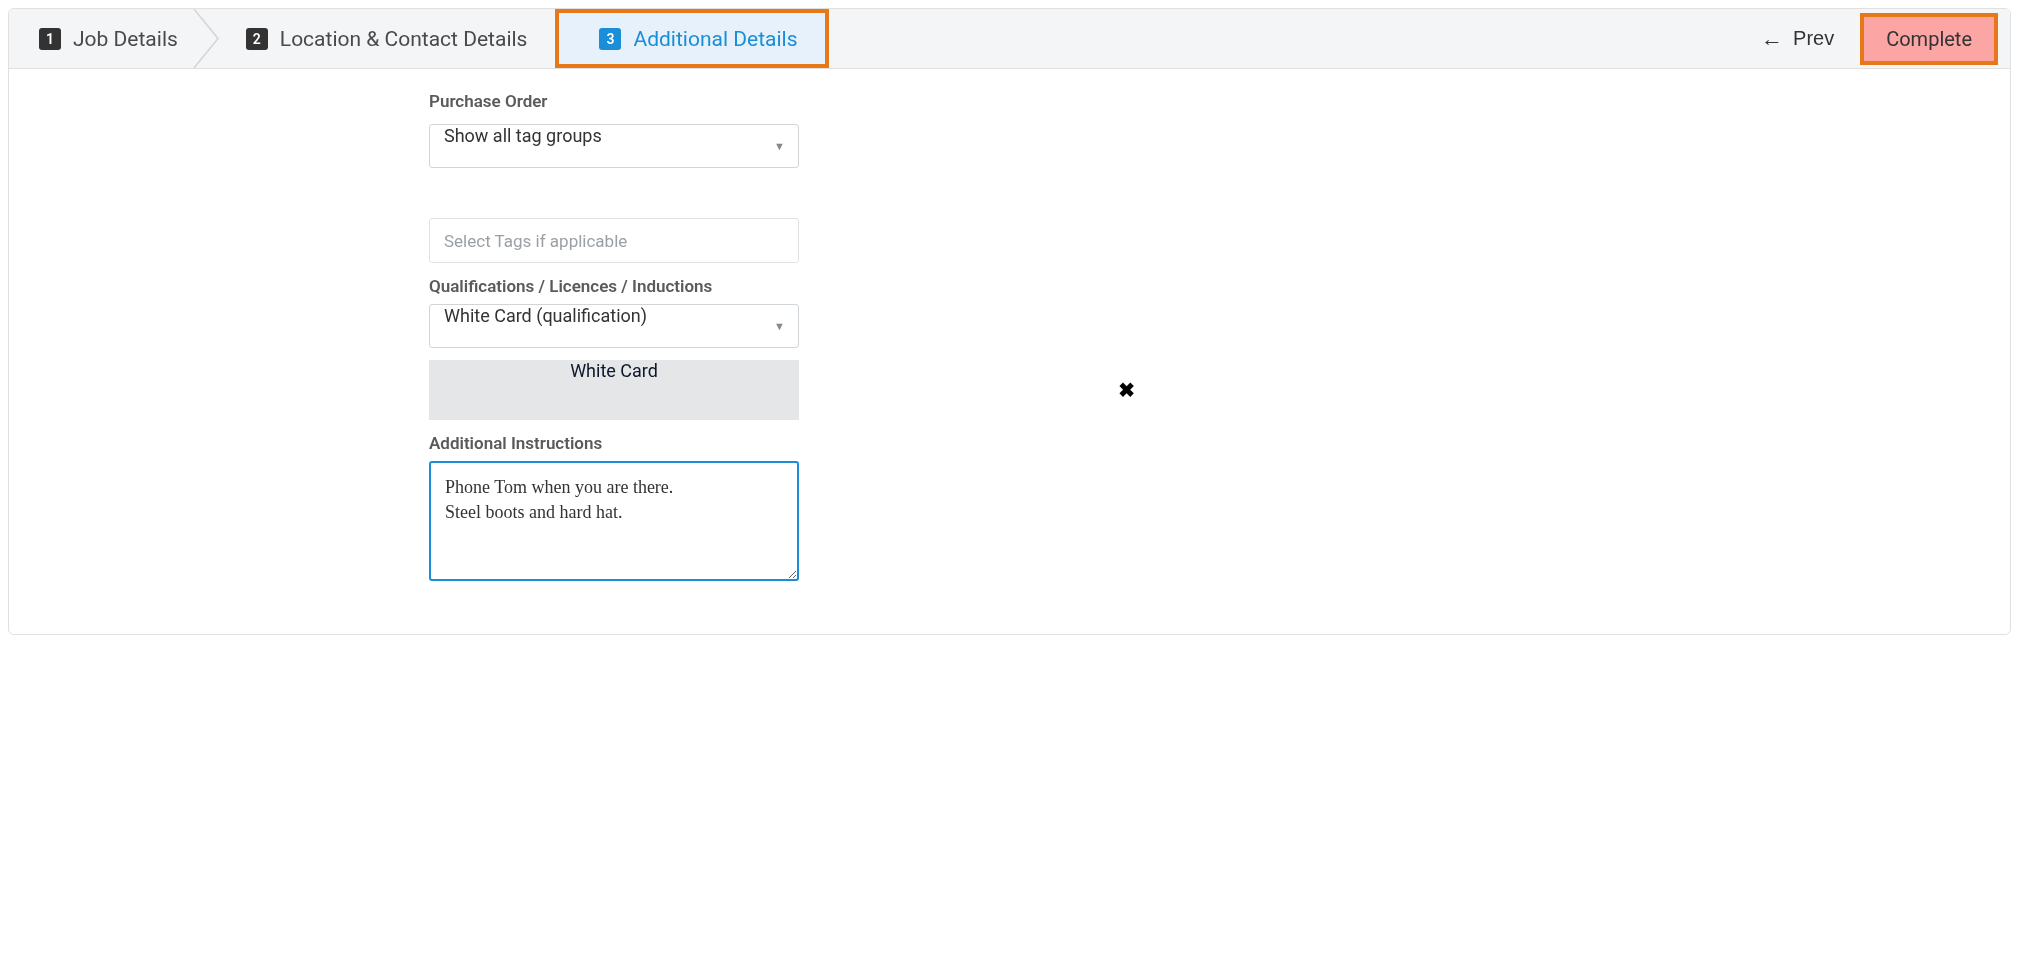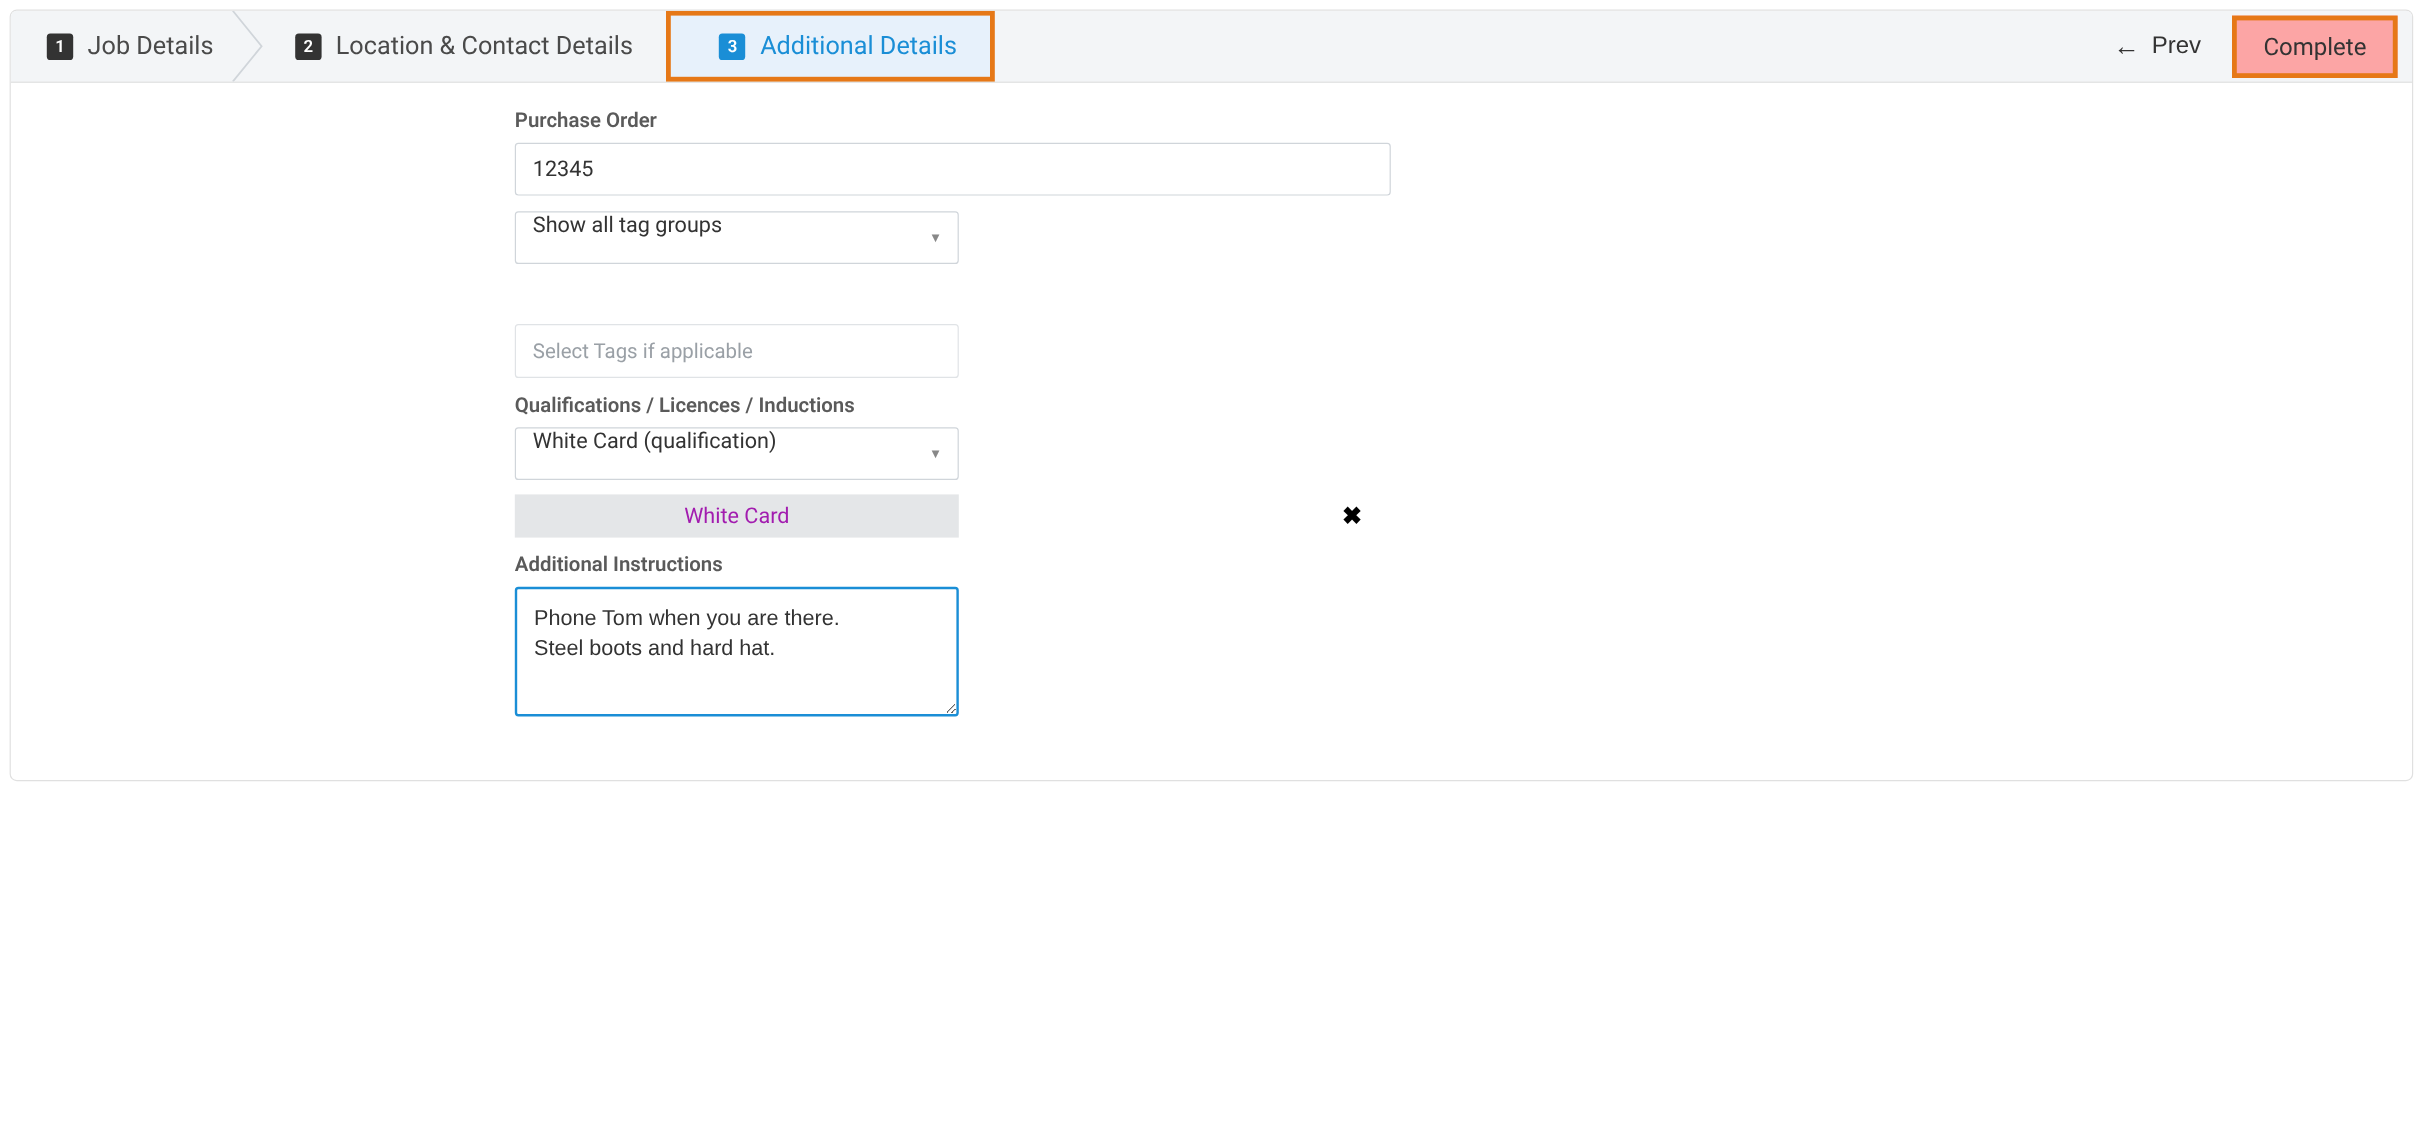--- a/index.html
+++ b/index.html
@@ -179,48 +179,48 @@
       font-family: inherit;
     }
     .tags-input input::placeholder { color: #9aa0a6; }
     .qual-row {
       display: flex;
       align-items: center;
       margin-top: 12px;
     }
     .qual-chip {
       width: 370px;
-      height: 36px;
+      height: 60px;
       background: #e4e6e8;
       display: flex;
-      align-items: center;
+      align-items: flex-start;
       justify-content: center;
       font-size: 18px;
-      color: #a21caf;
+      color: #0f172a;
     }
     .qual-remove {
       margin-left: auto;
       margin-right: 20px;
       font-size: 20px;
       font-weight: 900;
       cursor: pointer;
       color: #000;
       padding: 0 4px;
       background: none;
       border: none;
     }
     .textarea-input {
       width: 370px;
-      height: 108px;
+      height: 120px;
       border: 2px solid #1a8ed6;
       border-radius: 3px;
       padding: 12px 14px;
       font-size: 18px;
       color: #333;
-      font-family: Liberation Sans, sans-serif;
+      font-family: Liberation Serif, serif;
       resize: both;
       line-height: 1.4;
       outline: none;
     }
     .gap-extra { margin-top: 50px; }
     
     .chevron-svg { display: block; height: 100%; width: 100%; }
   </style>
 </head>
 <body>
@@ -259,21 +259,20 @@
         <span>Complete</span>
       </div>
     </div>
   </div>
 
   <div class="form-body">
     <div class="form-inner">
 
       <div class="form-group">
         <label class="form-label">Purchase Order</label>
-        <input class="text-input" type="text" value="12345" style="">
       </div>
 
       <div class="form-group">
         <div class="select-wrap">
           <div class="select-input" style="display:flex;">
             <span>Show all tag groups</span>
           </div>
           <span class="select-caret">▼</span>
         </div>
       </div>

